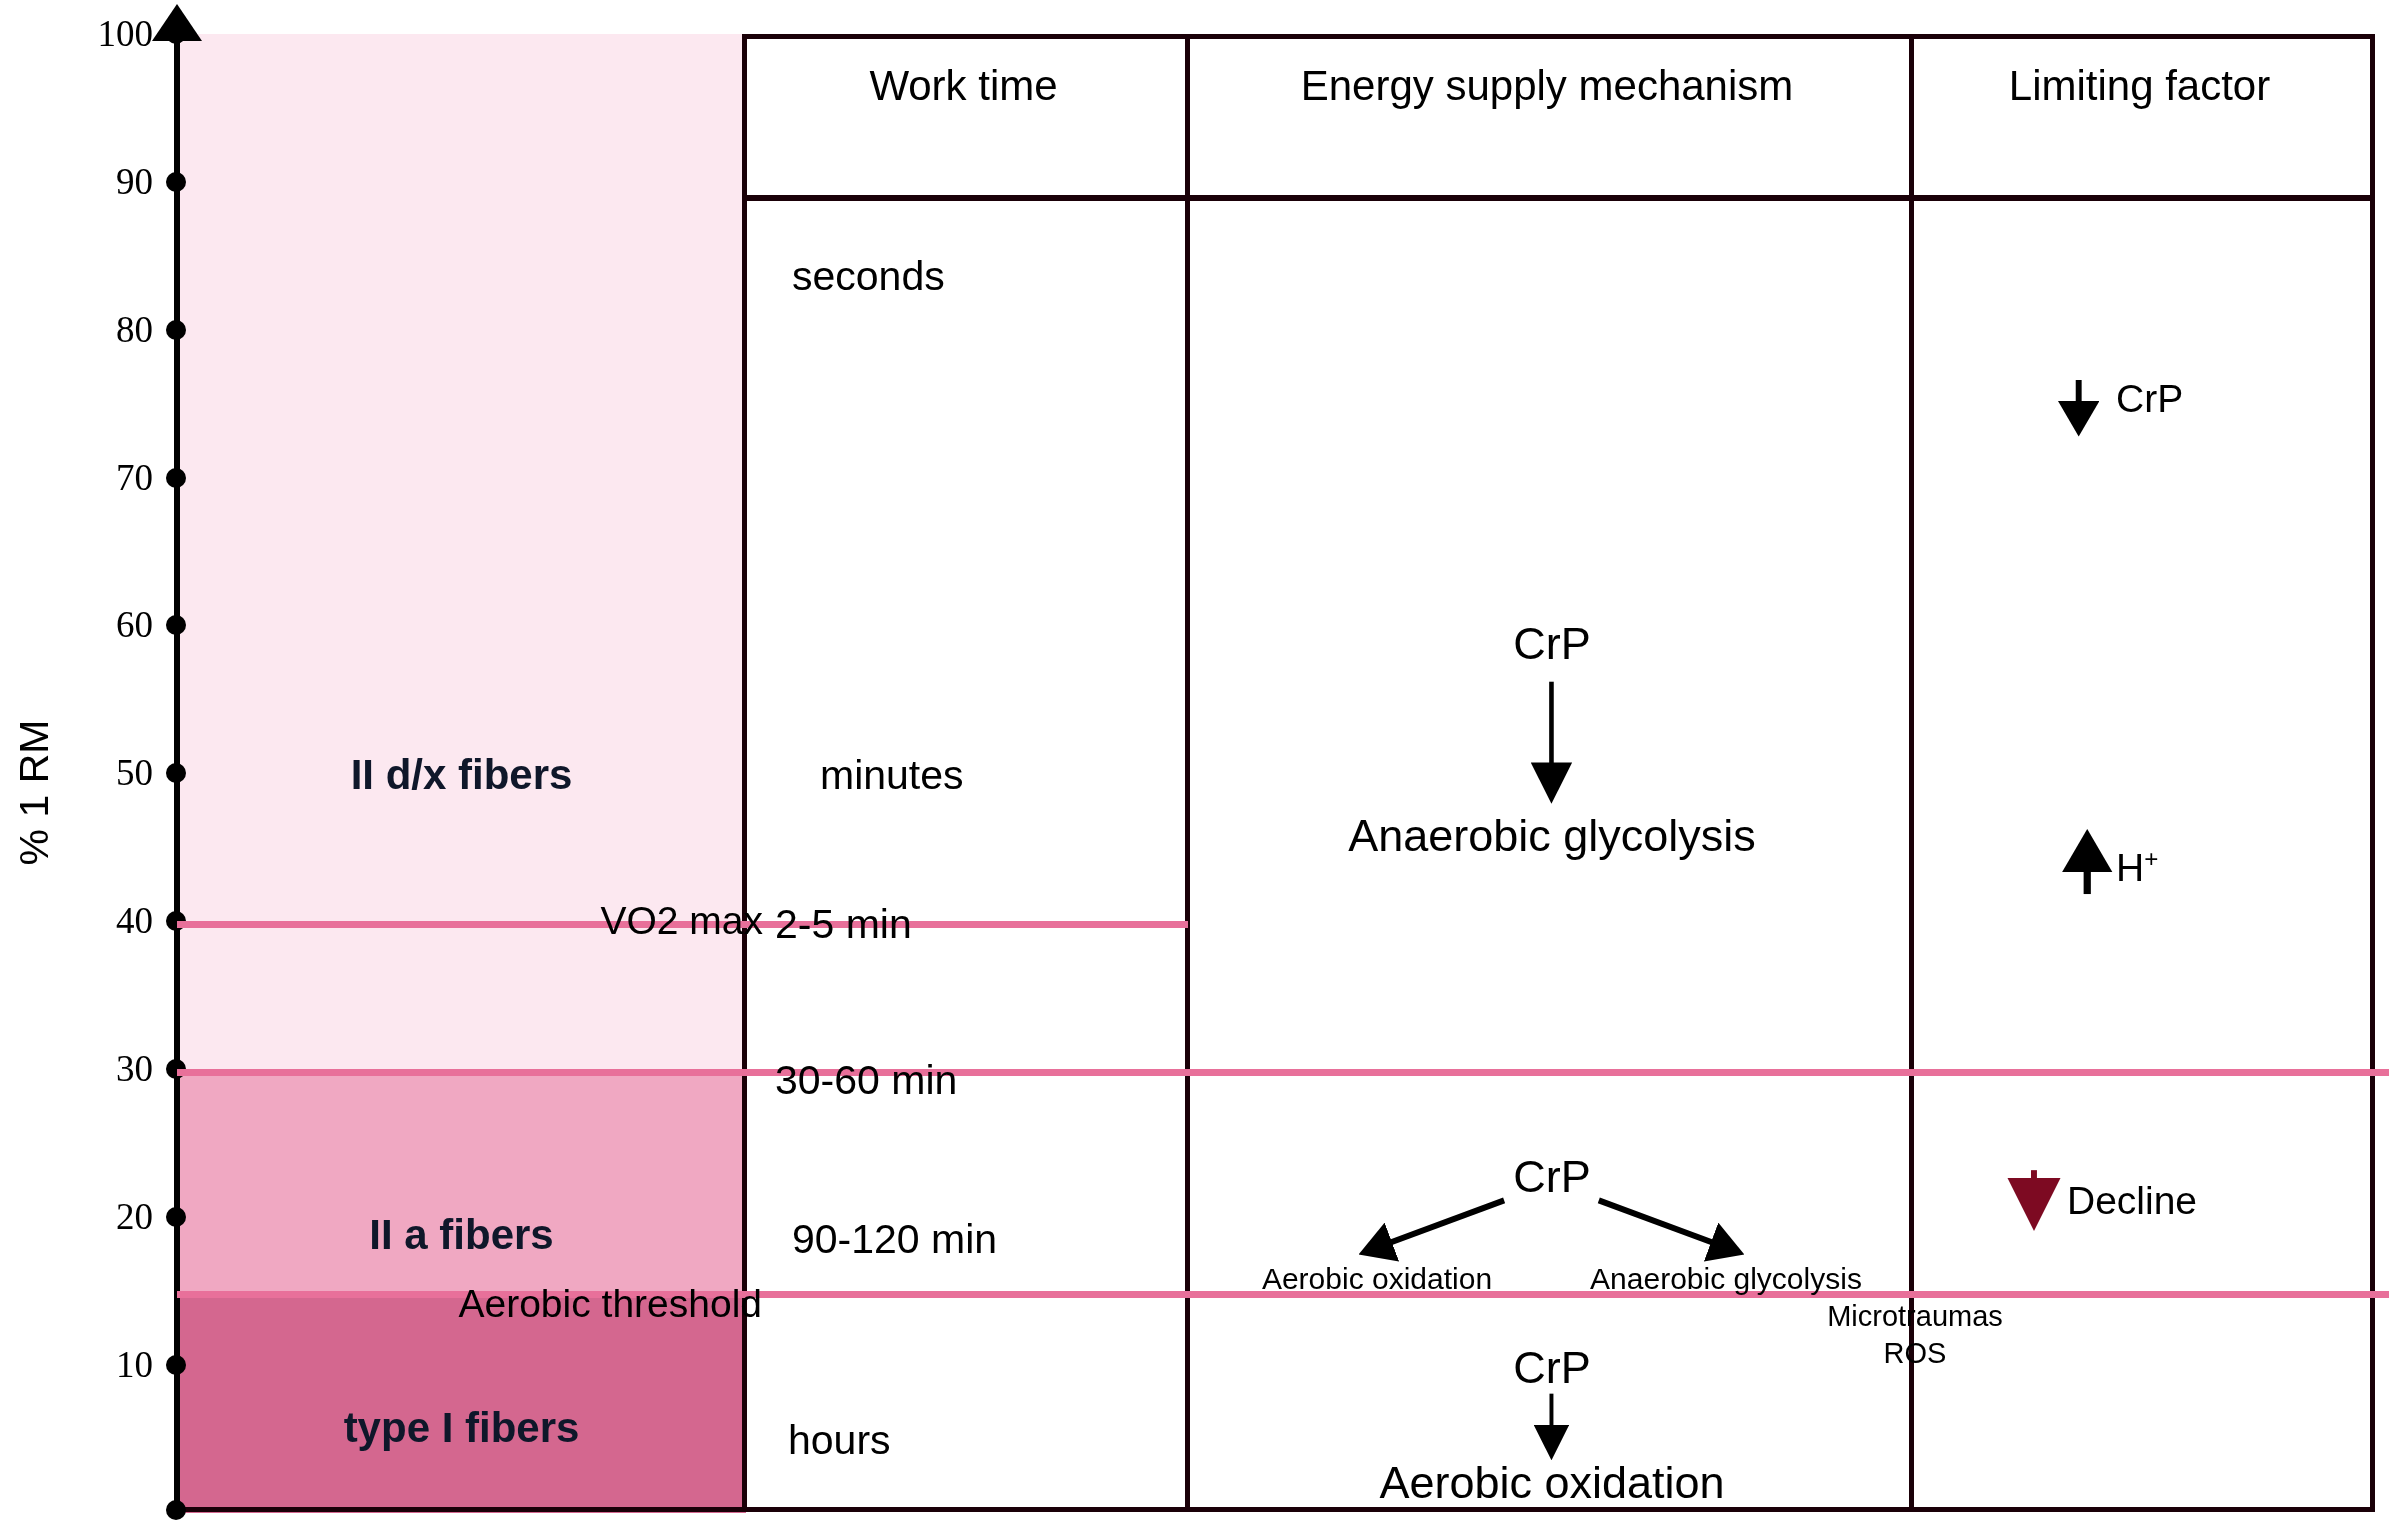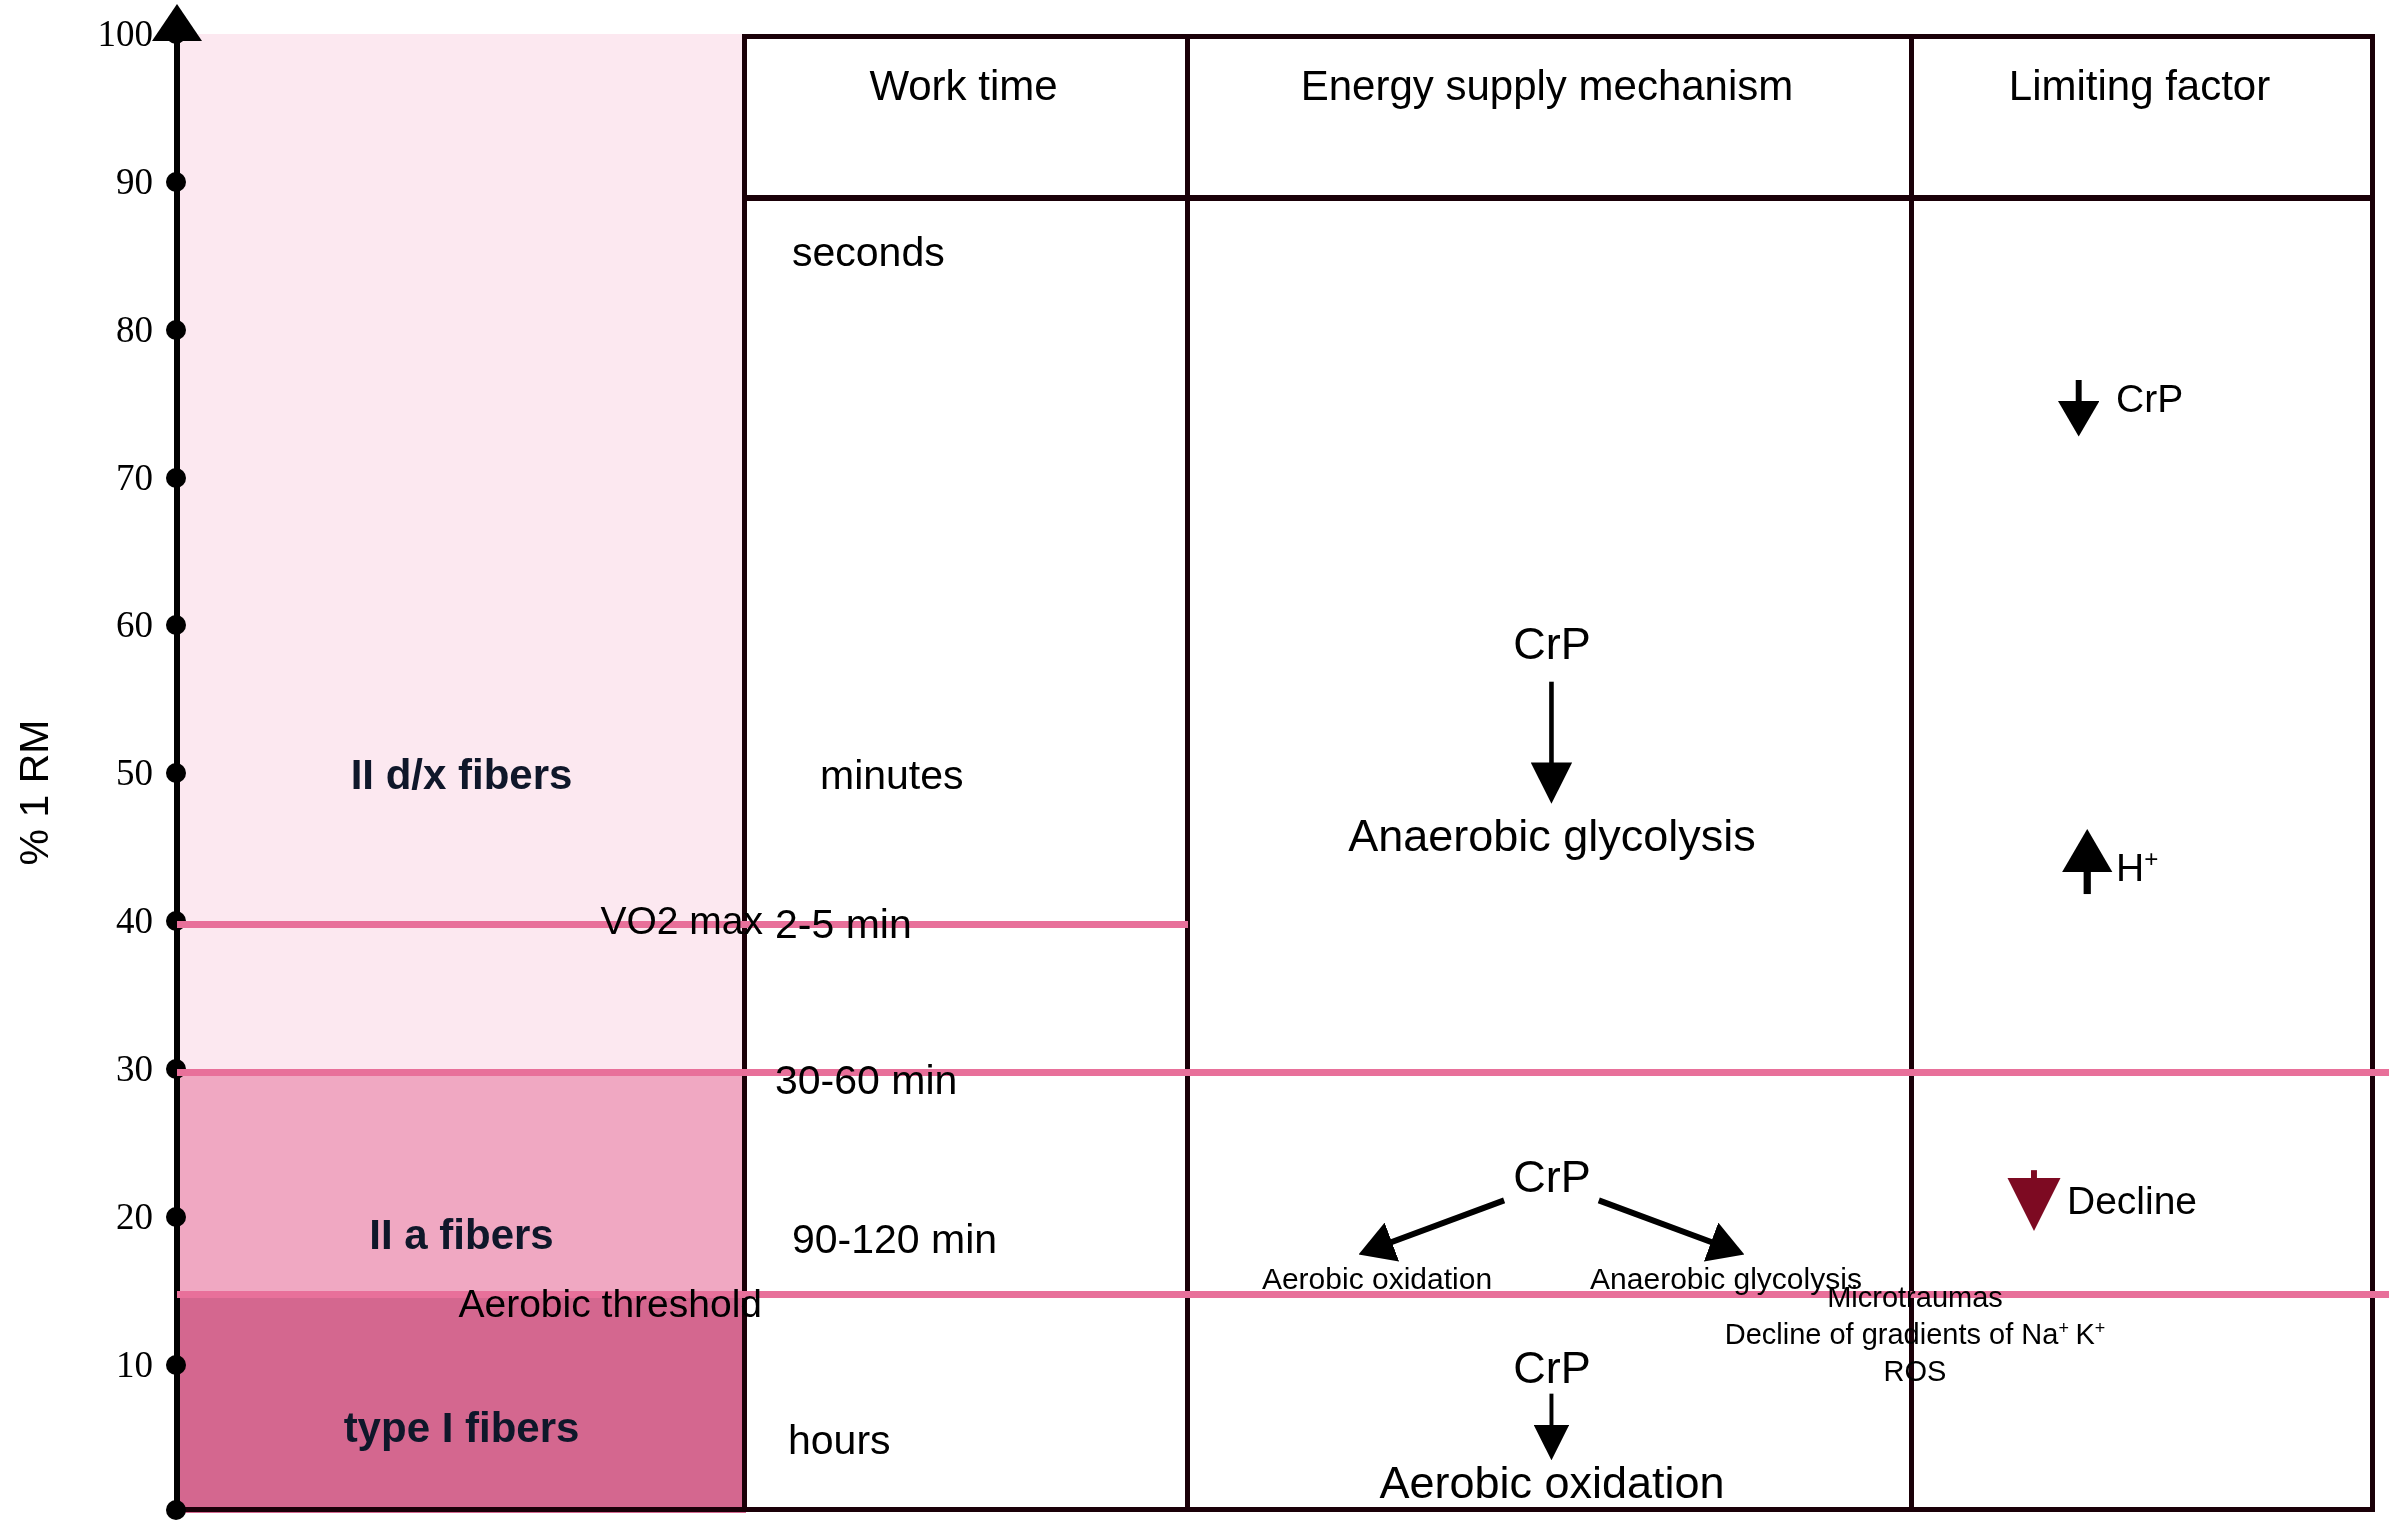--- a/index.html
+++ b/index.html
@@ -190,21 +190,21 @@
 
   <div class="thresh" style="left:177px;top:1069px;width:2213px;"></div>
 
   <div class="thresh" style="left:177px;top:1291px;width:2213px;"></div>
   <div class="thresh-label" style="left:210px;top:1304px;width:552px;">Aerobic threshold</div>
 
   <div class="col-head" style="left:742px;width:443px;">Work time</div>
   <div class="col-head" style="left:1185px;width:724px;">Energy supply mechanism</div>
   <div class="col-head" style="left:1909px;width:461px;">Limiting factor</div>
 
-  <div class="cell worktime" style="left:792px;top:252px;">seconds</div>
+  <div class="cell worktime" style="left:792px;top:276px;">seconds</div>
   <div class="cell worktime" style="left:792px;top:775px;margin-left:28px;">minutes</div>
   <div class="cell worktime" style="left:775px;top:924px;">2-5 min</div>
   <div class="cell worktime" style="left:775px;top:1080px;">30-60 min</div>
   <div class="cell worktime" style="left:792px;top:1239px;">90-120 min</div>
   <div class="cell worktime" style="left:788px;top:1440px;">hours</div>
 
   <div class="cell cell-c energy" style="left:1552px;top:644px;">CrP</div>
   <div class="cell cell-c energy" style="left:1552px;top:836px;">Anaerobic glycolysis</div>
 
   <div class="cell cell-c energy" style="left:1552px;top:1177px;">CrP</div>
@@ -217,23 +217,20 @@
   <div class="cell limit" style="left:2116px;top:399px;">CrP</div>
 
   <div class="cell limit" style="left:2116px;top:867px;">
     <span>H</span><sup>+</sup>
   </div>
 
   <div class="cell limit" style="left:2067px;top:1201px;">Decline</div>
 
   <div class="cell-c limit-sm" style="position:absolute;left:1915px;top:1335px;width:454px;text-align:center;">
     <div>Microtraumas</div>
-    <div>
-      <span>Decline of gradients of Na</span><sup>+</sup><span style="margin-left:6.6px;">K</span><sup>+</sup>
-    </div>
     <div>ROS</div>
   </div>
 
   <svg class="svg-layer" viewBox="0 0 3634 2335">
     <defs>
       <marker id="ah" markerWidth="9" markerHeight="9" refX="7.6" refY="4.5" orient="auto">
         <path d="M0,0 L9,4.5 L0,9 z" fill="#000"></path>
       </marker>
       <marker id="ahr" markerWidth="9" markerHeight="9" refX="7.6" refY="4.5" orient="auto">
         <path d="M0,0 L9,4.5 L0,9 z" fill="#7d0a22"></path>

